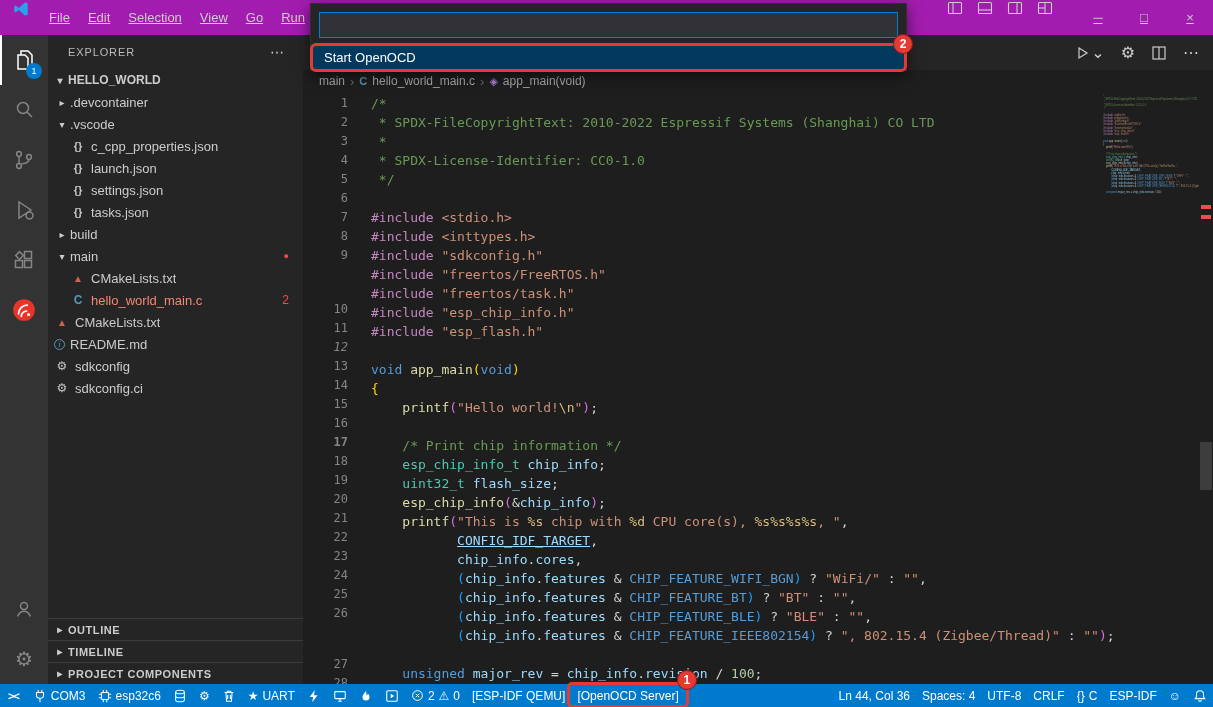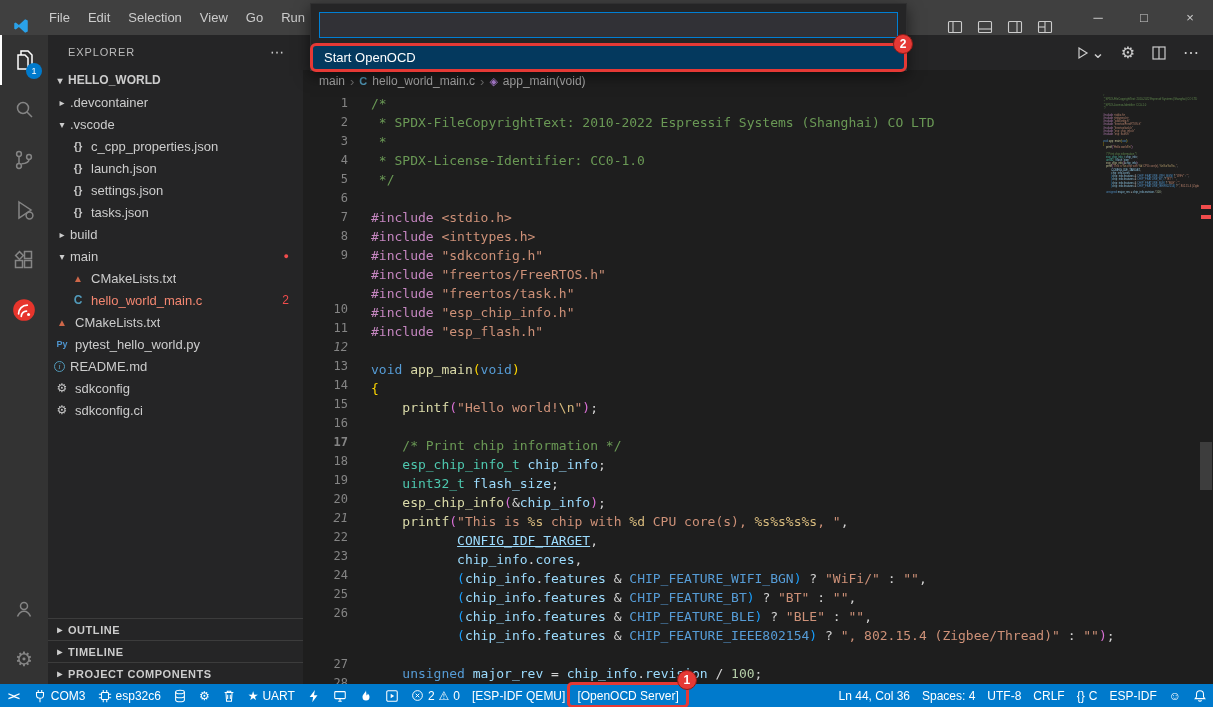--- a/index.html
+++ b/index.html
@@ -1,21 +1,21 @@
 <!DOCTYPE html>
 <html><head>
 <meta charset="utf-8">
 <style>
   * { box-sizing: border-box; margin: 0; padding: 0; }
   html,body { width:1213px; height:707px; overflow:hidden; }
   body { background:#1e1e1e; font-family:"Liberation Sans",sans-serif; color:#cccccc; position:relative; }
   svg { display:block; }
 
   
-  .titlebar { position:absolute; top:0; left:0; right:0; height:35px; background:#404040; display:flex; align-items:flex-end; z-index:5; }
+  .titlebar { position:absolute; top:0; left:0; right:0; height:35px; background:#a21caf; display:flex; align-items:flex-start; z-index:5;text-decoration:underline; }
   .vscode-logo { width:18px; height:18px; margin:0 10px 0 12px; }
   .menu-item { padding:0 9px; font-size:13px; color:#cccccc; height:35px; display:flex; align-items:center; cursor:default; }
   .titlebar-spacer { flex:1; }
   .layout-icons { display:flex; gap:14px; margin-right:22px; }
   .layout-icons svg { stroke:#cccccc; fill:none; stroke-width:1.1; }
   .win-controls { display:flex; }
   .win-btn { width:46px; height:35px; display:flex; align-items:center; justify-content:center; font-size:13px; color:#cccccc; }
 
   
   .activitybar { position:absolute; left:0; top:35px; width:48px; bottom:23px; background:#333333; display:flex; flex-direction:column; z-index:3; }
@@ -236,24 +236,20 @@
       <div class="tree-row" style="padding-left: 22px;">
         <span class="file-icon icon-c">C</span>
         <span class="tree-label err-name">hello_world_main.c</span>
         <span class="tree-badge">2</span>
       </div>
       <div class="tree-row" style="padding-left: 6px;">
         <span class="file-icon icon-cmake">▲</span>
         <span class="tree-label">CMakeLists.txt</span>
       </div>
       <div class="tree-row" style="padding-left: 6px;">
-        <span class="file-icon icon-python">Py</span>
-        <span class="tree-label">pytest_hello_world.py</span>
-      </div>
-      <div class="tree-row" style="padding-left: 6px;">
         <span class="file-icon icon-info">i</span>
         <span class="tree-label">README.md</span>
       </div>
       <div class="tree-row" style="padding-left: 6px;">
         <span class="file-icon icon-gear">⚙</span>
         <span class="tree-label">sdkconfig</span>
       </div>
       <div class="tree-row" style="padding-left: 6px;">
         <span class="file-icon icon-gear">⚙</span>
         <span class="tree-label">sdkconfig.ci</span>
@@ -316,21 +312,21 @@
         <div class="ln" style="height: 19px;">11</div>
         <div class="ln" style="height: 19px; font-style: italic;">12</div>
         <div class="ln" style="height: 19px;">13</div>
         <div class="ln" style="height: 19px;">14</div>
         <div class="ln" style="height: 19px;">15</div>
         <div class="ln" style="height: 19px;">16</div>
         <div class="ln" style="height: 19px; font-weight: bold;">17</div>
         <div class="ln" style="height: 19px;">18</div>
         <div class="ln" style="height: 19px;">19</div>
         <div class="ln" style="height: 19px;">20</div>
-        <div class="ln" style="height: 19px; font-style: italic;">21</div>
+        <div class="ln" style="height: 19px;">21</div>
         <div class="ln" style="height: 19px;">22</div>
         <div class="ln" style="height: 19px;">23</div>
         <div class="ln" style="height: 19px;">24</div>
         <div class="ln" style="height: 19px;">25</div>
         <div class="ln" style="height: 19px;">26</div>
         <div class="ln" style="height: 19px; margin-top: 32px;">27</div>
         <div class="ln" style="height: 19px;">28</div>
         <div class="ln" style="height: 19px;">29</div>
         <div class="ln" style="height: 19px;">30</div>
         <div class="ln" style="height: 19px; text-align: center;">31</div>

